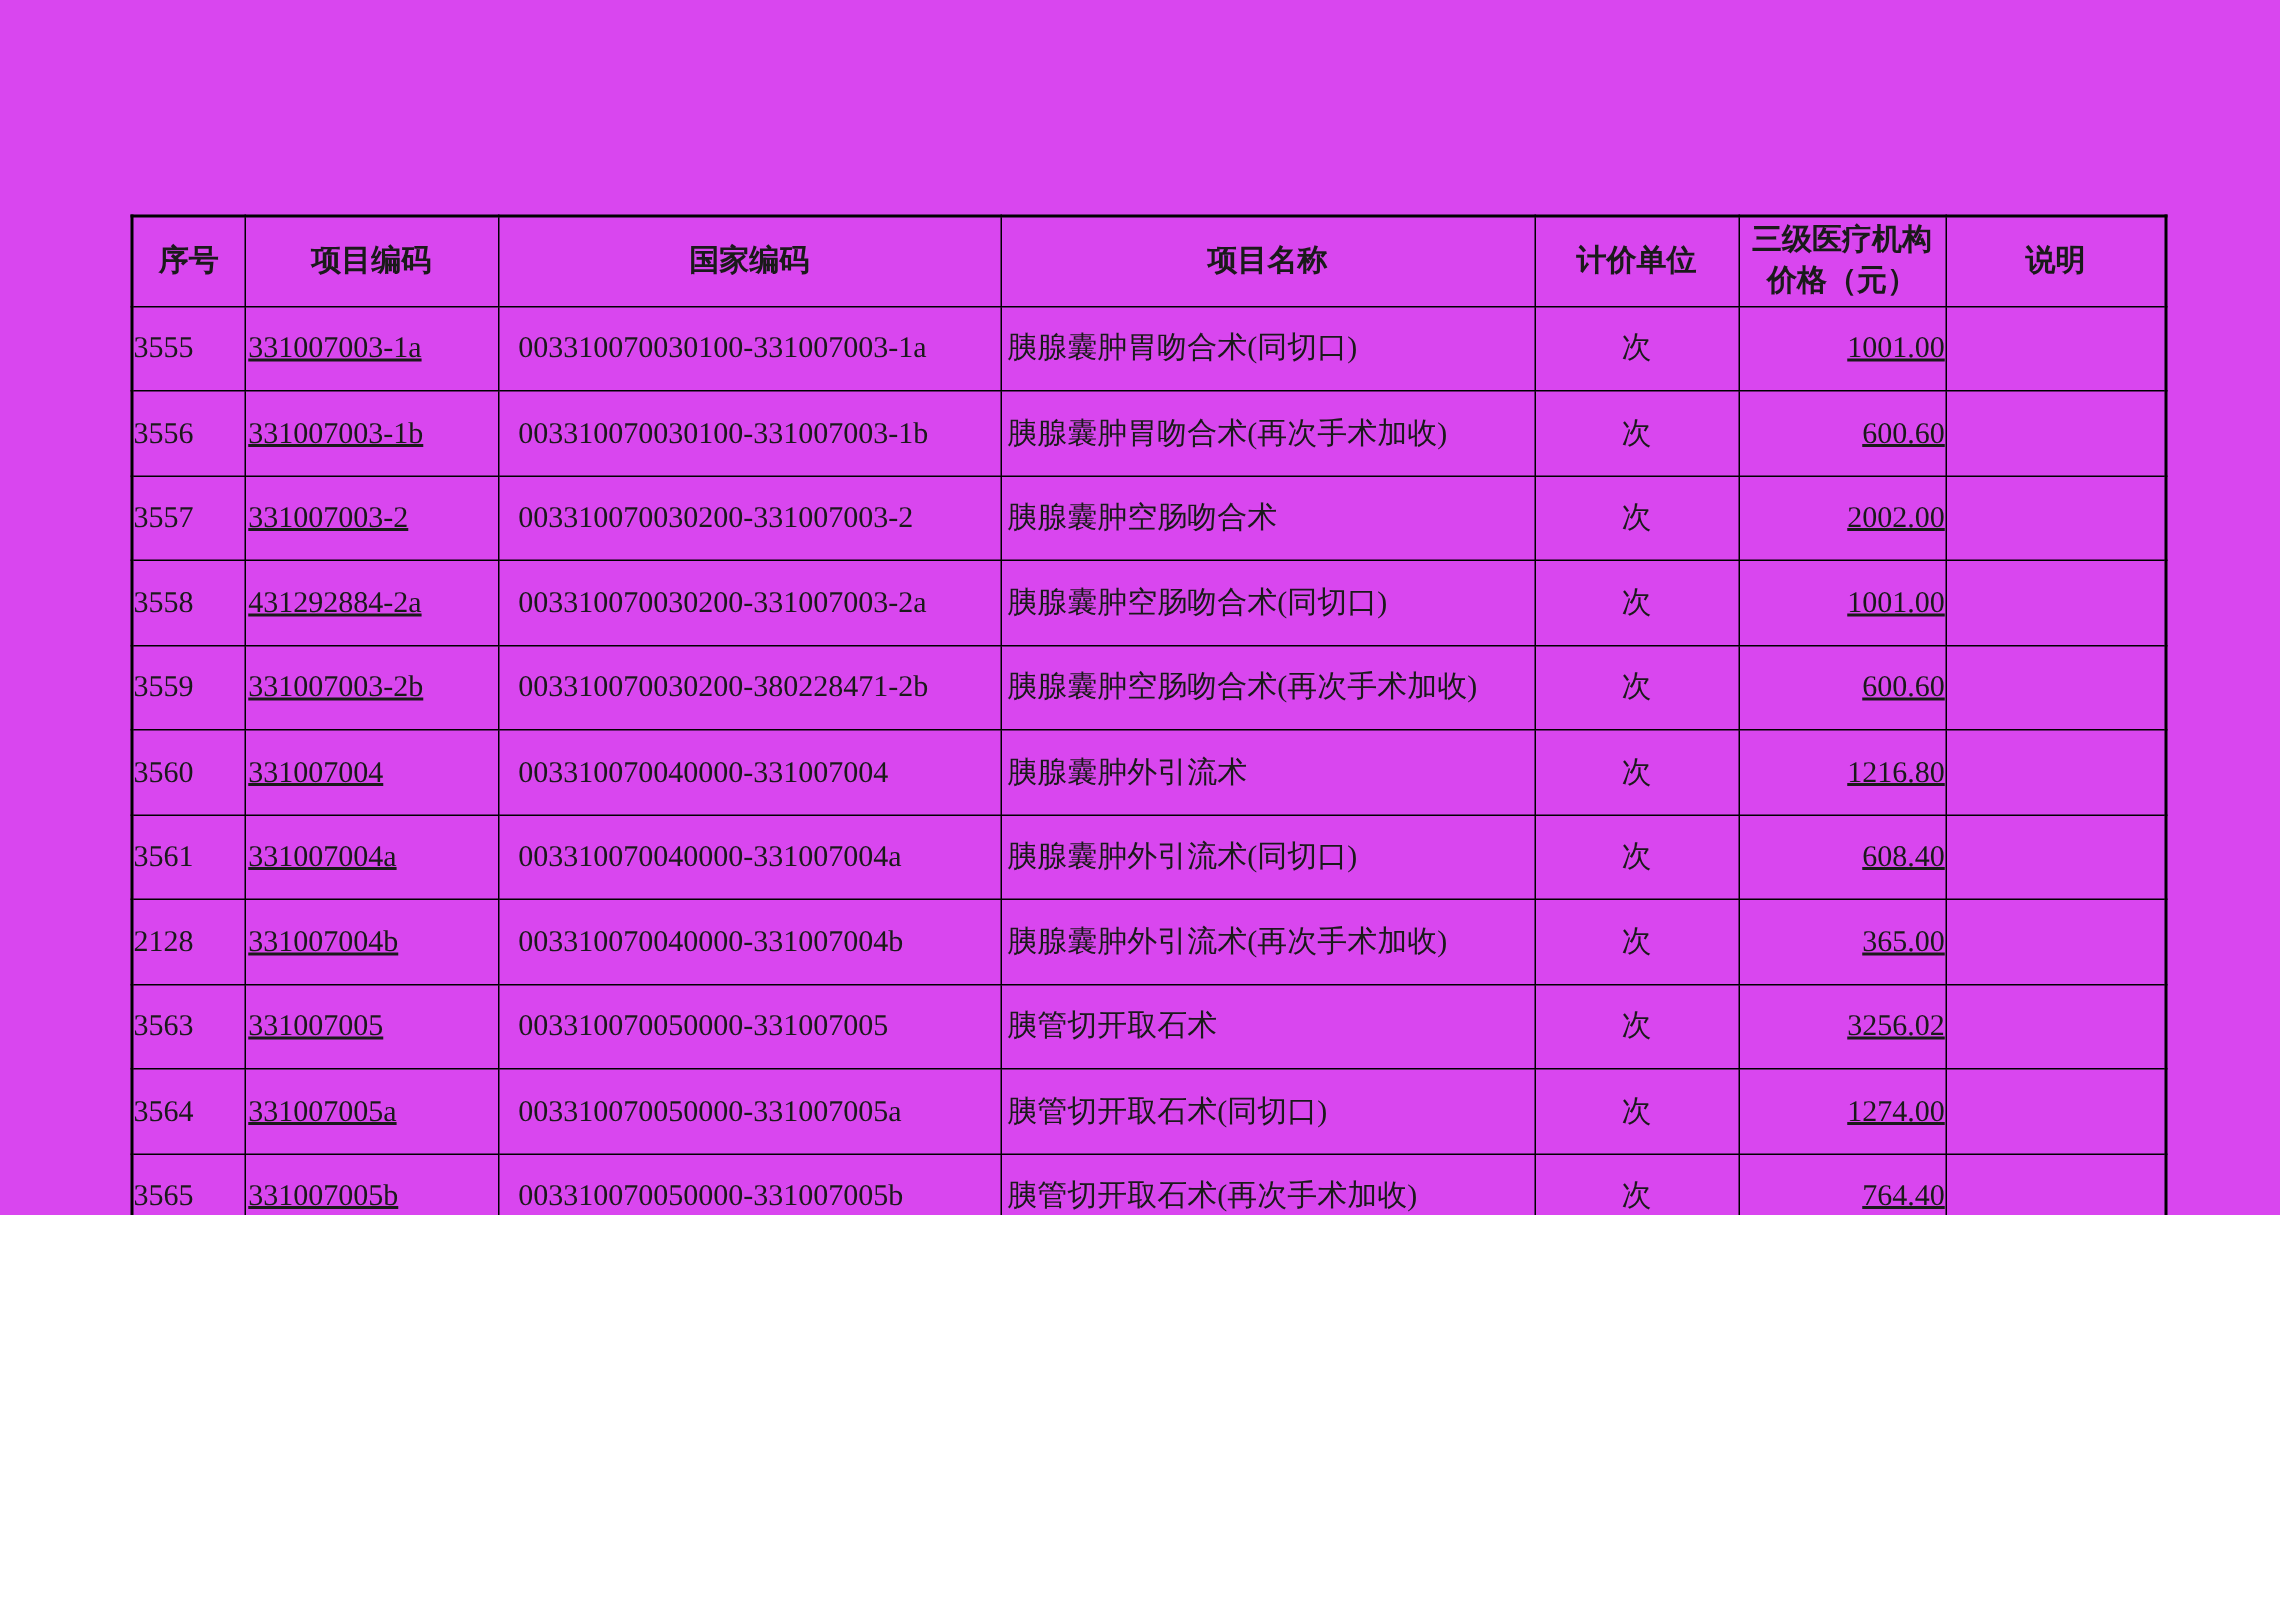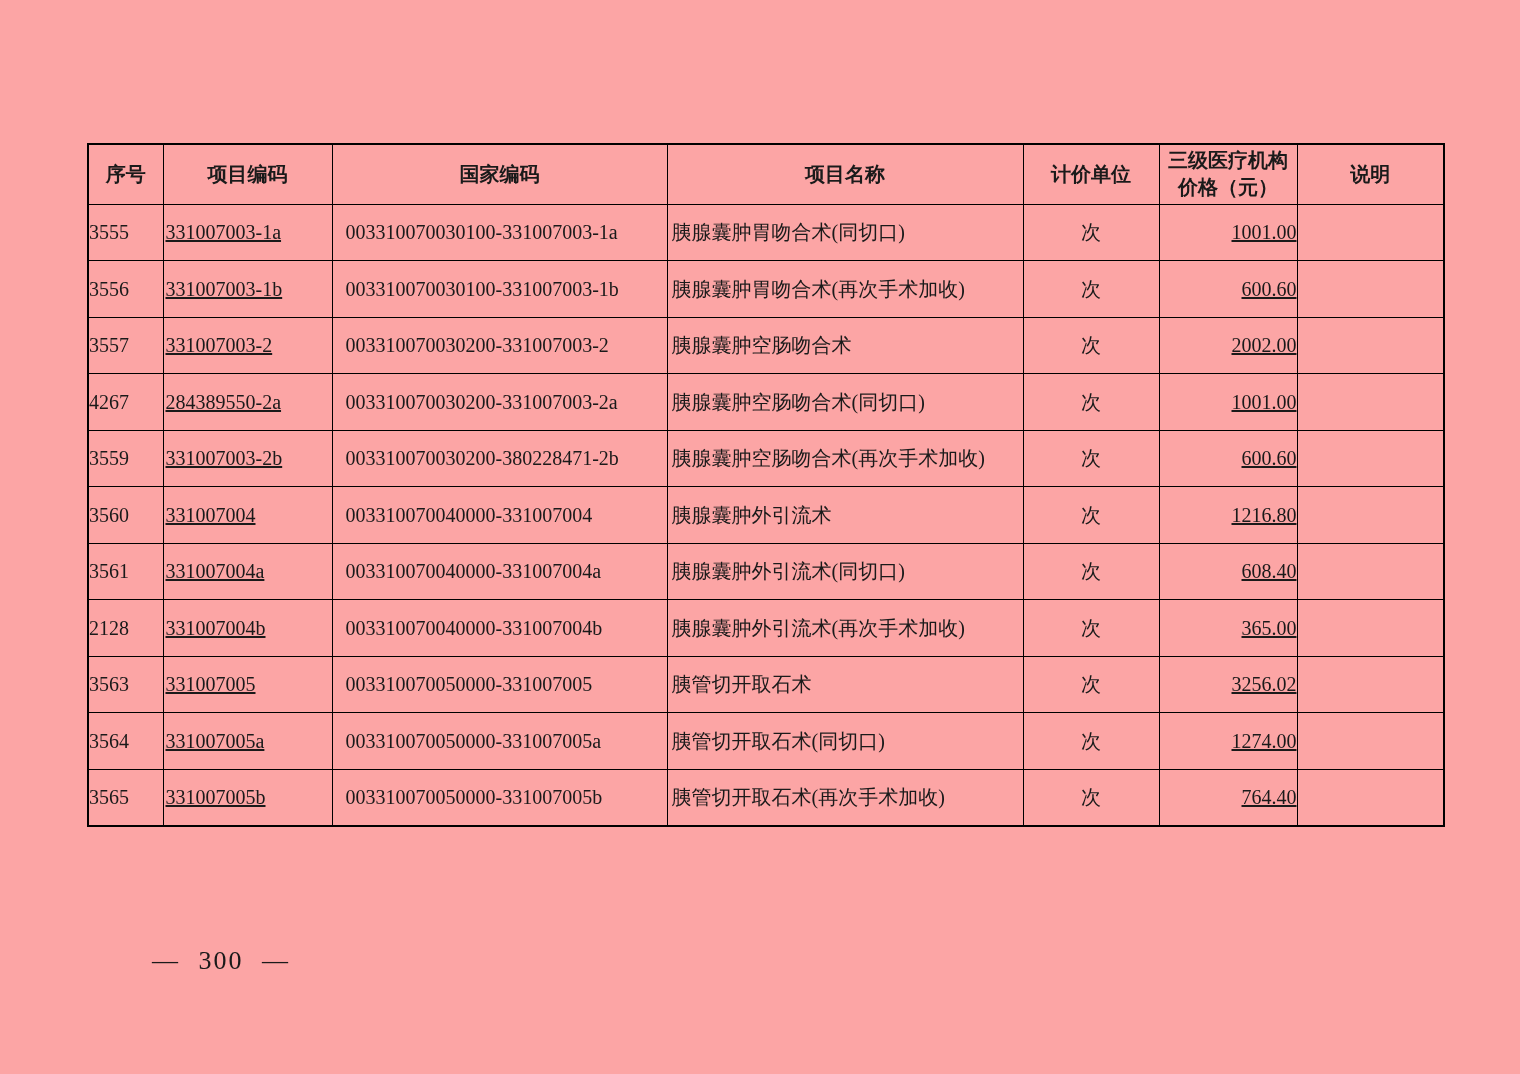--- a/index.html
+++ b/index.html
@@ -1,21 +1,21 @@
 <!DOCTYPE html>
 <html><head>
 <meta charset="utf-8">
 <style>
   * { margin: 0; padding: 0; box-sizing: border-box; }
   html, body { background: #ffffff; }
   .page {
     position: relative;
     width: 1520px;
-    height: 1074px;
-    background: #fca5a5;
+    height: 810px;
+    background: #d946ef;
     color: #000000;
     font-family: "Liberation Serif", "DejaVu Serif", serif;
     overflow: hidden;
   }
   table.price-table {
     position: absolute;
     left: 87px;
     top: 143px;
     width: 1356px;
     border-collapse: collapse;
@@ -115,22 +115,22 @@
       <td class="c-seq">3557</td>
       <td class="c-code">331007003-2</td>
       <td class="c-ncode">003310070030200-331007003-2</td>
       <td class="c-name">胰腺囊肿空肠吻合术</td>
       <td class="c-unit">次</td>
       <td class="c-price">2002.00</td>
       <td class="c-note"></td>
     </tr>
 
     <tr>
-      <td class="c-seq">4267</td>
-      <td class="c-code">284389550-2a</td>
+      <td class="c-seq">3558</td>
+      <td class="c-code">431292884-2a</td>
       <td class="c-ncode">003310070030200-331007003-2a</td>
       <td class="c-name">胰腺囊肿空肠吻合术(同切口)</td>
       <td class="c-unit">次</td>
       <td class="c-price">1001.00</td>
       <td class="c-note"></td>
     </tr>
 
     <tr>
       <td class="c-seq">3559</td>
       <td class="c-code">331007003-2b</td>

